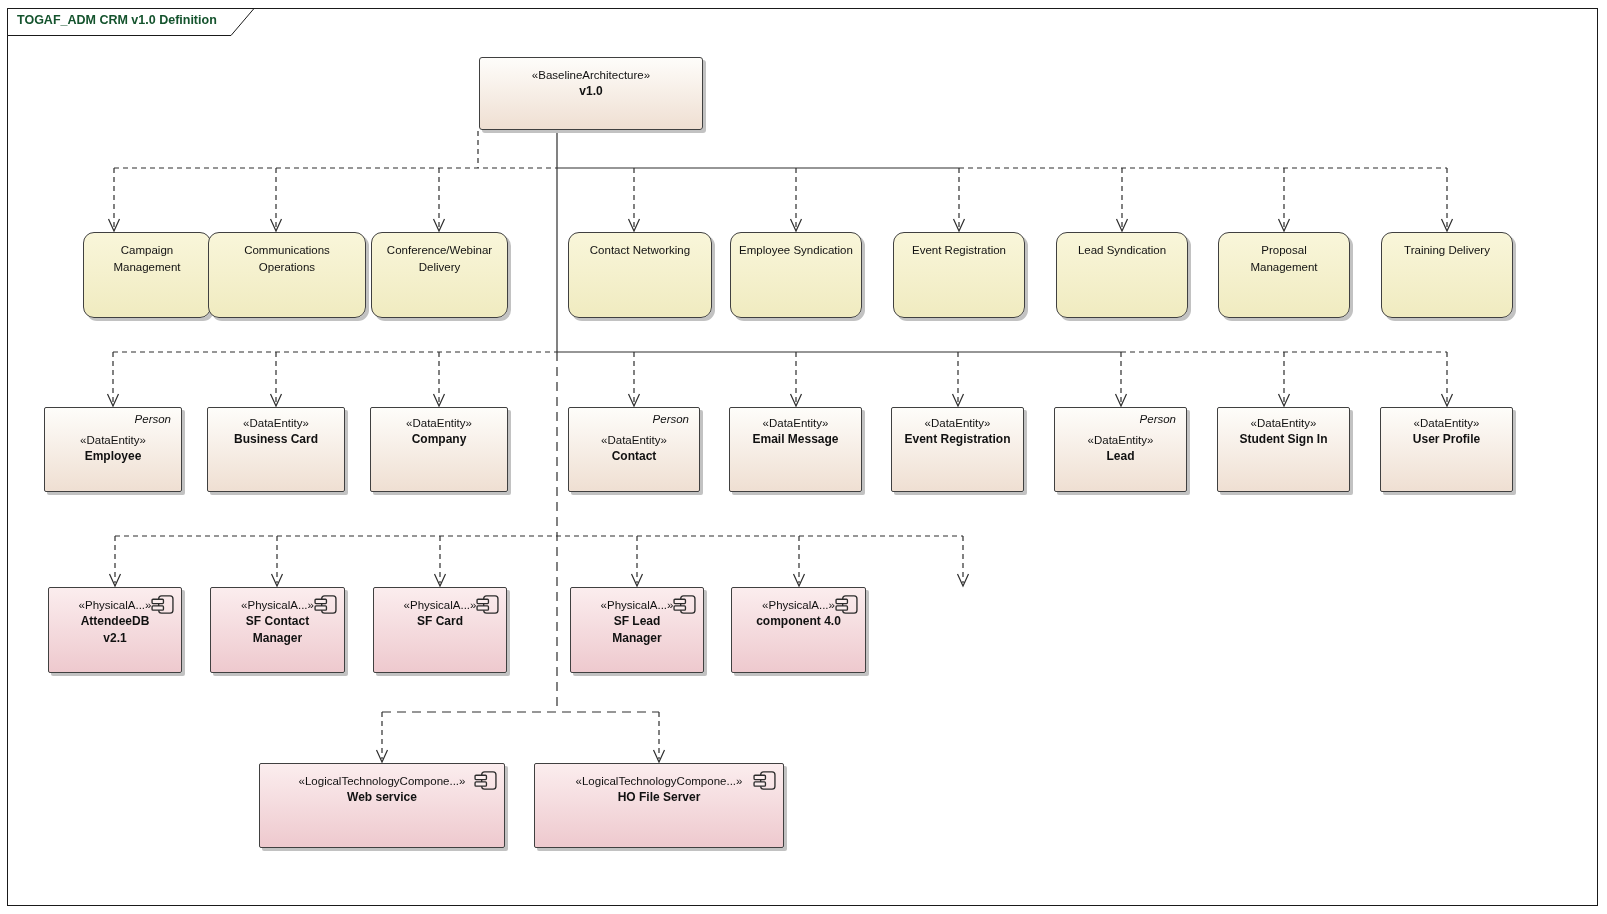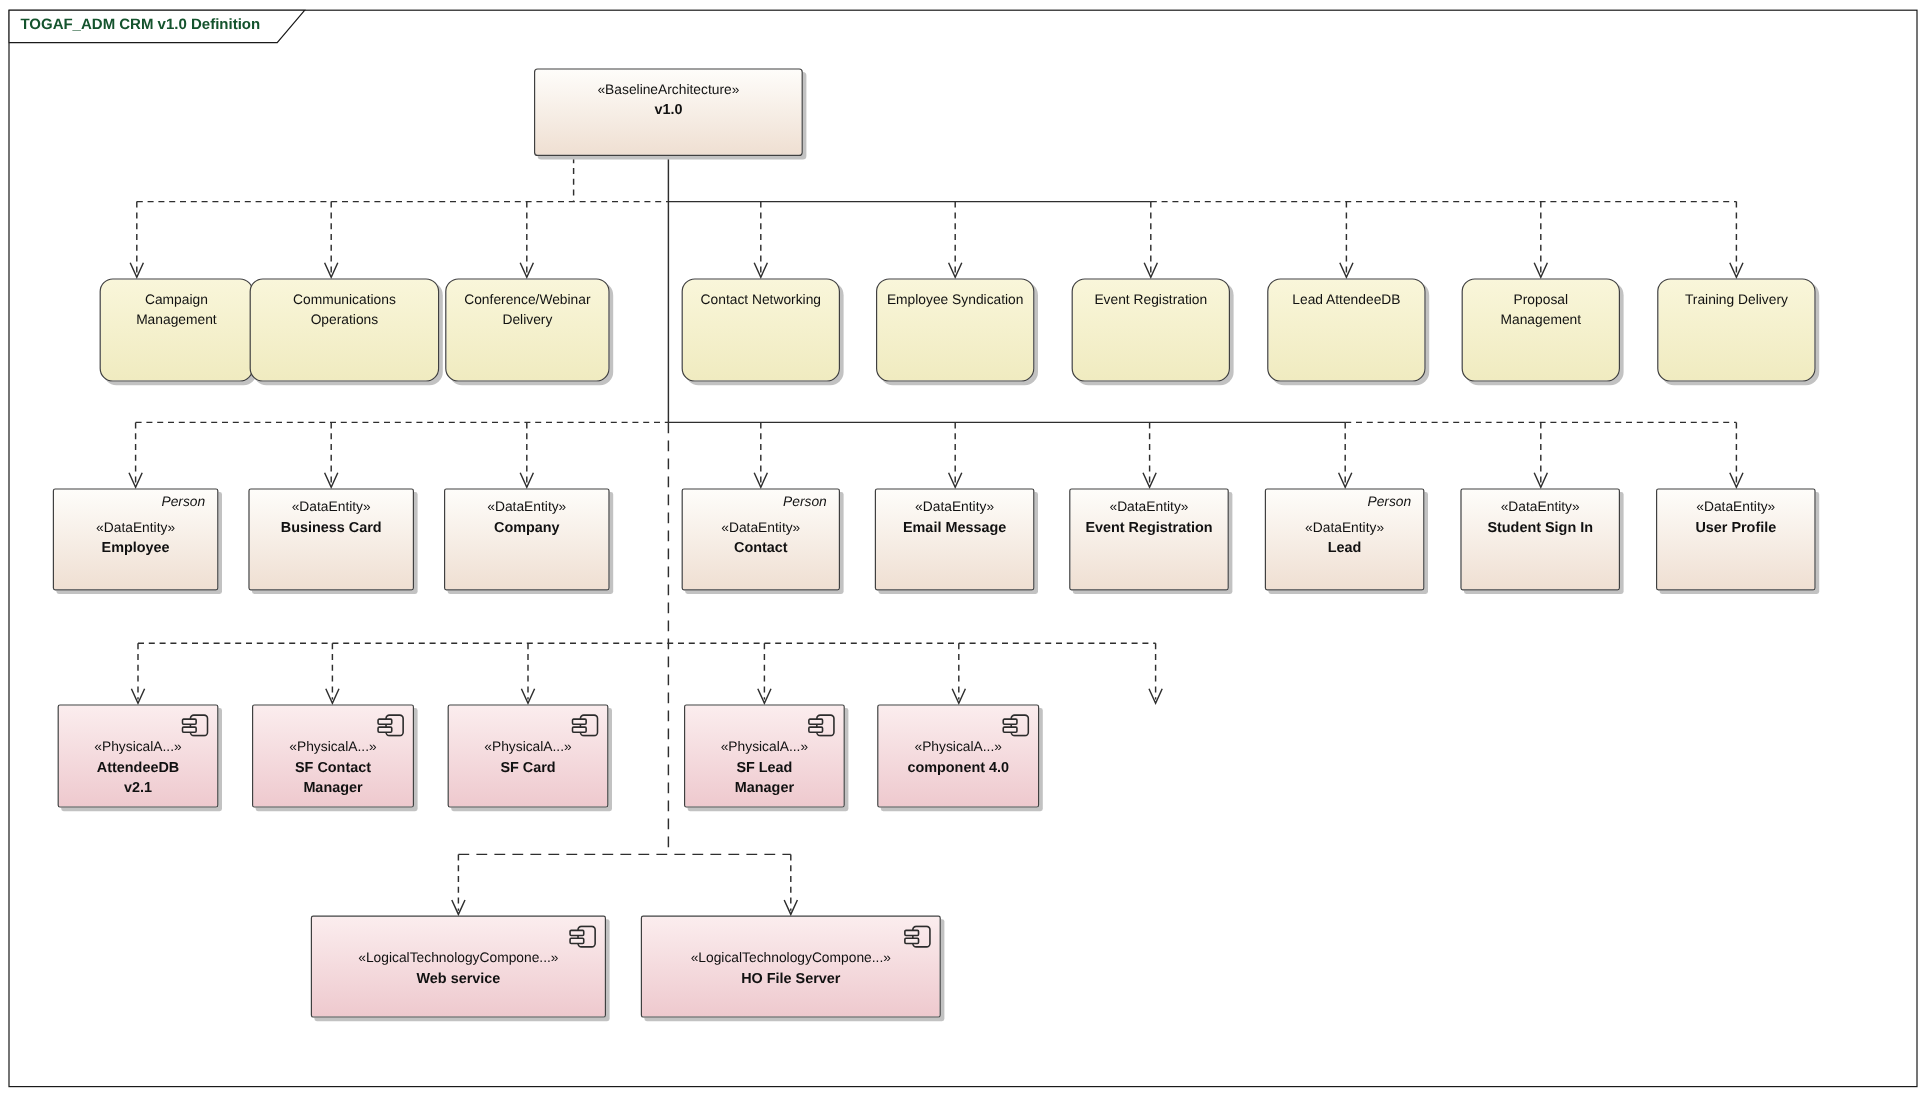--- a/index.html
+++ b/index.html
@@ -16,24 +16,24 @@
   .node { position:absolute; z-index:2; box-sizing:border-box; border:1px solid var(--border);
           box-shadow:3px 3px 0 var(--shadow); color:#111; text-align:center; }
   .func { border-radius:11px; background:linear-gradient(180deg,var(--function_fill_top),var(--function_fill_bottom));
           padding-top:9px; font-size:11.5px; line-height:1.45; white-space:pre-line; }
   .entity { border-radius:2px; background:linear-gradient(180deg,var(--entity_fill_top),var(--entity_fill_bottom)); }
   .etag { font-style:italic; font-size:11.5px; text-align:right; padding:5px 10px 0 0; height:17px; box-sizing:border-box; }
   .etag:empty { display:none; }
   .ebody { padding-top:9px; }
   .stype { font-size:11.5px; }
   .bname { font-weight:bold; font-size:12px; margin-top:2px; white-space:pre-line; line-height:1.4; }
-  .comp { border-radius:2px; background:linear-gradient(180deg,var(--component_fill_top),var(--component_fill_bottom)); padding-top:29px; }
+  .comp { border-radius:2px; background:linear-gradient(180deg,var(--component_fill_top),var(--component_fill_bottom)); padding-top:11px; }
   .cicon { position:absolute; right:7px; top:7px; }
   .cicon .ln { stroke:#2c2c2c; stroke-width:1.4; }
-  .root { border-radius:3px; background:linear-gradient(180deg,var(--entity_fill_top),var(--entity_fill_bottom)); padding-top:11px; }
+  .root { border-radius:3px; background:linear-gradient(180deg,var(--entity_fill_top),var(--entity_fill_bottom)); padding-top:11px;margin-left:34px; }
   .chev-wrap { position:absolute; z-index:2; filter:drop-shadow(3px 3px 0 var(--shadow)); }
   .chev-text { position:absolute; left:24px; top:0; right:0; bottom:0; display:flex; align-items:center; justify-content:center;
                font-weight:bold; font-size:12px; white-space:pre-line; line-height:1.45; text-align:center; z-index:3; }
   .tab-svg { position:absolute; left:7px; top:8px; z-index:3; }
   .tab-label { position:absolute; left:17px; top:13px; z-index:4; font-weight:bold; font-size:12.5px; color:#14532d; }
 </style>
 </head>
 <body>
 
 <div class="canvas">
@@ -114,24 +114,24 @@
     <div class="stype">«BaselineArchitecture»</div>
     <div class="bname">v1.0</div>
   </div>
 
   <div class="node func" style="left:46px;  top:232px; width:128px; height:86px;margin-left:37px;"><span>Campaign
 Management</span></div>
   <div class="node func" style="left:208px; top:232px; width:158px; height:86px;"><span>Communications
 Operations</span></div>
   <div class="node func" style="left:371px; top:232px; width:137px; height:86px;"><span>Conference/Webinar
 Delivery</span></div>
-  <div class="node func" style="left:568px; top:232px; width:132px; height:86px;"><span>Contact Networking</span></div>
+  <div class="node func" style="left:568px; top:232px; width:144px; height:86px;"><span>Contact Networking</span></div>
   <div class="node func" style="left:730px; top:232px; width:132px; height:86px;"><span>Employee Syndication</span></div>
   <div class="node func" style="left:893px; top:232px; width:132px; height:86px;"><span>Event Registration</span></div>
-  <div class="node func" style="left:1056px;top:232px; width:132px; height:86px;"><span>Lead AttendeeDB</span></div>
+  <div class="node func" style="left:1056px;top:232px; width:132px; height:86px;"><span>Lead Syndication</span></div>
   <div class="node func" style="left:1218px;top:232px; width:132px; height:86px;"><span>Proposal
 Management</span></div>
   <div class="node func" style="left:1381px;top:232px; width:132px; height:86px;"><span>Training Delivery</span></div>
 
   <div class="node entity" style="left:44px;  top:407px; width:138px; height:85px;">
     <div class="etag">Person</div>
     <div class="ebody">
         <div class="stype">«DataEntity»</div>
         <div class="bname">Employee</div>
       </div>

